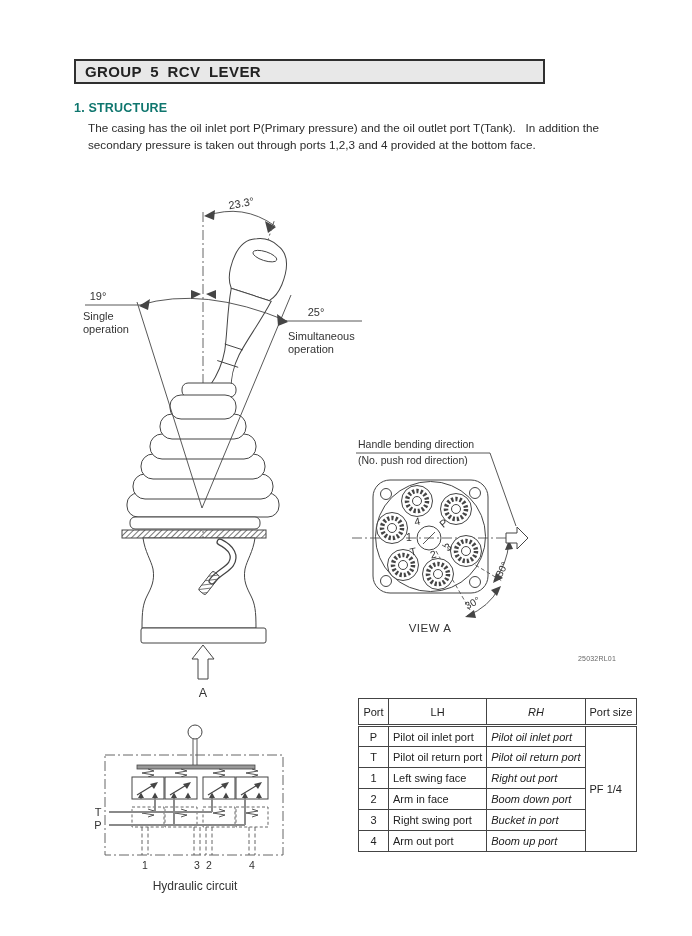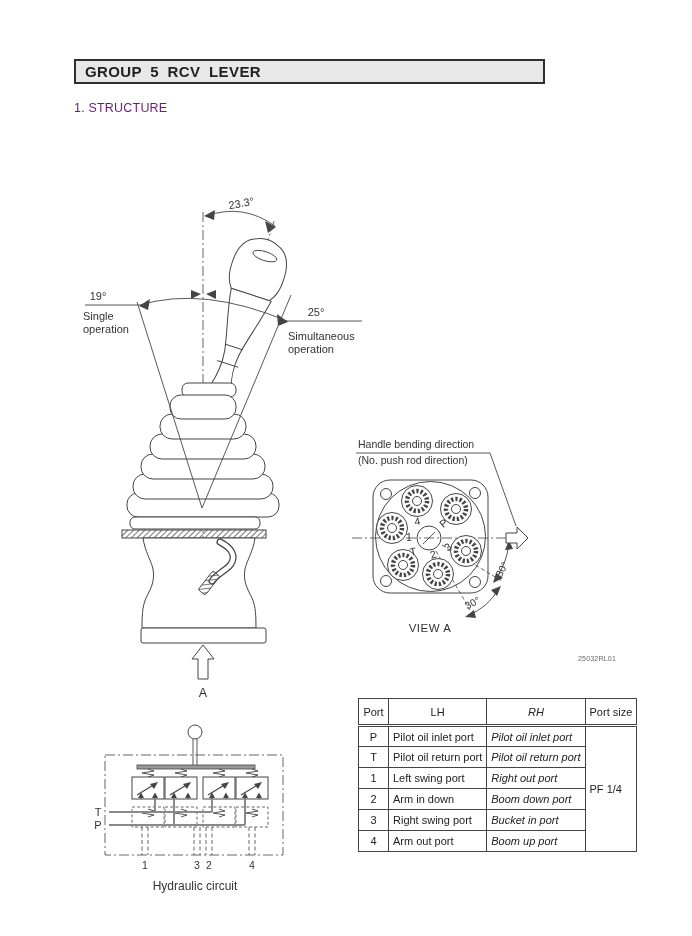--- a/index.html
+++ b/index.html
@@ -7,21 +7,21 @@
     position:relative;width:692px;height:936px;background:#ffffff;overflow:hidden;
     font-family:"Liberation Sans",sans-serif;color:#333;
   }
   .title-box{
     position:absolute;left:74px;top:59px;width:471px;height:25px;
     background:#e8e8e8;border:2px solid #2f2f2f;box-sizing:border-box;
     font-size:15px;font-weight:bold;color:#222;letter-spacing:.4px;word-spacing:4px;
     line-height:21px;padding-left:9px;
   }
   .struct-heading{
-    position:absolute;left:74px;top:101px;font-size:12.5px;font-weight:normal;color:#701a75;
+    position:absolute;left:74px;top:101px;font-size:12.5px;font-weight:bold;color:#0f766e;
     letter-spacing:.2px;
   }
   .struct-body{
     position:absolute;left:88px;top:119px;width:552px;
     font-size:11.7px;line-height:17px;color:#2c2c2c;white-space:pre-wrap;
   }
   .doc-code{
     position:absolute;left:578px;top:655px;font-size:7px;color:#666;letter-spacing:.2px;
   }
   svg{position:absolute;overflow:visible;}
@@ -56,20 +56,21 @@
   .col-size{width:49px;}
 </style>
 </head>
 <body>
 
 <div class="page">
 
   <div class="title-box">GROUP  5  RCV LEVER</div>
 
   <div class="struct-heading">1. STRUCTURE</div>
+  <div class="struct-body">The casing has the oil inlet port P(Primary pressure) and the oil outlet port T(Tank).   In addition the secondary pressure is taken out through ports 1,2,3 and 4 provided at the bottom face.</div>
 
   <div class="doc-code">25032RL01</div>
 
   <svg class="svg-lever" width="320" height="500" viewBox="0 0 320 500">
     <defs>
       <pattern id="hatch" width="4" height="4" patternUnits="userSpaceOnUse" patternTransform="rotate(45)">
         <line x1="0" y1="0" x2="0" y2="4" stroke="#555" stroke-width="1.6"></line>
       </pattern>
     </defs>
 
@@ -297,26 +298,26 @@
         <td class="col-rh">Pilot oil inlet port</td>
         <td class="col-size" rowspan="6">PF 1/4</td>
       </tr>
       <tr>
         <td class="col-port">T</td>
         <td class="col-lh">Pilot oil return port</td>
         <td class="col-rh">Pilot oil return port</td>
       </tr>
       <tr>
         <td class="col-port">1</td>
-        <td class="col-lh">Left swing port</td>
+        <td class="col-lh">Left swing face</td>
         <td class="col-rh">Right out port</td>
       </tr>
       <tr>
         <td class="col-port">2</td>
-        <td class="col-lh">Arm in down</td>
+        <td class="col-lh">Arm in face</td>
         <td class="col-rh">Boom down port</td>
       </tr>
       <tr>
         <td class="col-port">3</td>
         <td class="col-lh">Right swing port</td>
         <td class="col-rh">Bucket in port</td>
       </tr>
       <tr>
         <td class="col-port">4</td>
         <td class="col-lh">Arm out port</td>

